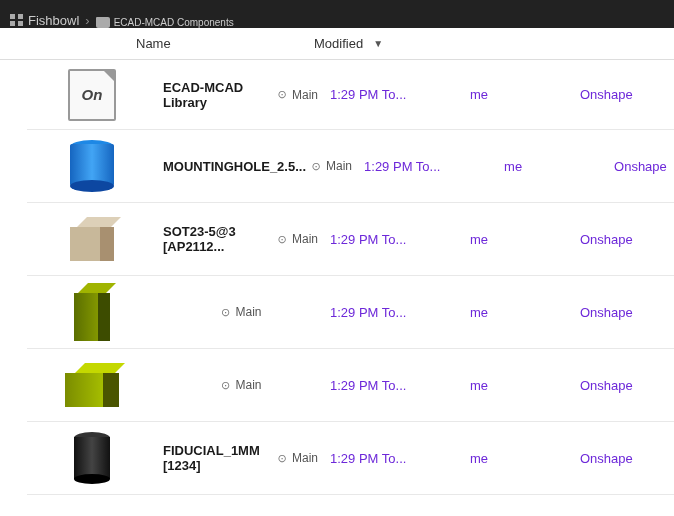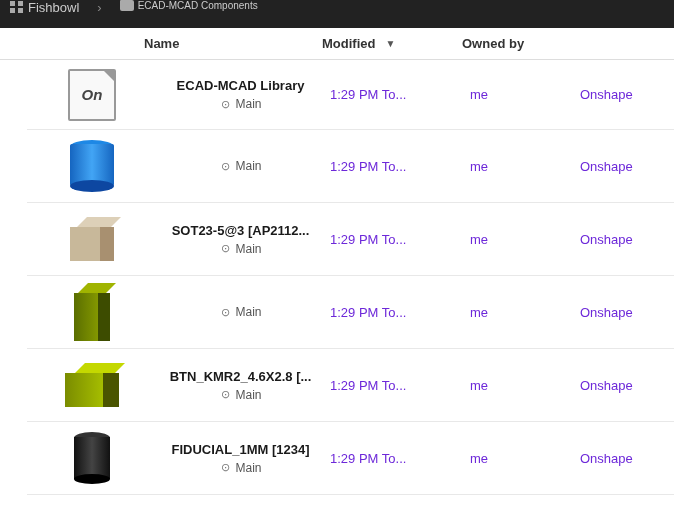--- a/index.html
+++ b/index.html
@@ -11,23 +11,23 @@
       width: 674px;
       height: 516px;
       overflow: hidden;
     }
 
     
     .topbar {
       background: #222;
       height: 28px;
       display: flex;
-      align-items: flex-start;
+      align-items: flex-end;
       padding: 0 10px;
-      gap: 18px;
+      gap: 6px;
     }
     .topbar-logo {
       color: #ccc;
       font-size: 13px;
       display: flex;
       align-items: center;
       gap: 4px;
     }
     .topbar-sep {
       color: #888;
@@ -75,25 +75,24 @@
 
     
     .col-headers {
       display: grid;
       grid-template-columns: 130px 1fr 140px 110px 100px 16px;
       border-bottom: 1px solid #ddd;
       padding: 6px 0;
       background: #fff;
     }
     .col-header {
-      font-weight: bold;
+      font-weight: normal;
       font-size: 13px;
       color: #333;
       padding: 2px 6px;
-      margin-left: 8px;
     }
     .col-header.sortable {
       display: flex;
       align-items: center;
       gap: 10px;
     }
     .sort-arrow {
       font-size: 10px;
       color: #555;
     }
@@ -119,24 +118,23 @@
       display: flex;
       align-items: center;
       justify-content: center;
       padding: 8px;
     }
 
     
     .name-cell {
       padding: 8px 6px;
       display: flex;
-      flex-direction: column;
+      flex-direction: row;
       justify-content: center;
       gap: 4px;
-      align-items: center;
     }
     .item-name {
       font-weight: bold;
       font-size: 13px;
       color: #1a1a1a;
     }
     .item-branch {
       display: flex;
       align-items: center;
       gap: 4px;
@@ -380,21 +378,20 @@
 
 <div class="main">
 
   <div class="col-headers">
     <div class="col-header"></div>
     <div class="col-header">Name</div>
     <div class="col-header sortable">
       <span>Modified</span>
       <span class="sort-arrow">▼</span>
     </div>
-    <div class="col-header">Owned by</div>
     <div class="col-header"></div>
   </div>
 
   <div class="rows">
 
     <div class="row">
       <div class="thumb-cell">
         <div class="doc-icon">
           <span style="font-size:15px;font-weight:bold;color:#444;font-style:italic;">On</span>
         </div>
@@ -415,20 +412,21 @@
       <div class="thumb-cell">
         <div class="thumb-onshape">
           <div class="cyl-blue">
             <div class="cyl-top"></div>
             <div class="cyl-body"></div>
             <div class="cyl-bottom-ellipse"></div>
           </div>
         </div>
       </div>
       <div class="name-cell">
+        <span class="item-name">MOUNTINGHOLE_2.5...</span>
         <span class="item-branch">
           <span class="branch-icon">⊙</span>
           <span>Main</span>
         </span>
       </div>
       <div class="modified-cell">1:29 PM To...</div>
       <div class="modby-cell">me</div>
       <div class="ownedby-cell">Onshape</div>
     </div>
 
@@ -479,21 +477,20 @@
       <div class="thumb-cell">
         <div class="thumb-onshape">
           <div class="box-yg">
             <div class="boxw-top"></div>
             <div class="boxw-front"></div>
             <div class="boxw-right"></div>
           </div>
         </div>
       </div>
       <div class="name-cell">
-        <span class="item-name">BTN_KMR2_4.6X2.8 [...</span>
         <span class="item-branch">
           <span class="branch-icon">⊙</span>
           <span>Main</span>
         </span>
       </div>
       <div class="modified-cell">1:29 PM To...</div>
       <div class="modby-cell">me</div>
       <div class="ownedby-cell">Onshape</div>
     </div>
 

